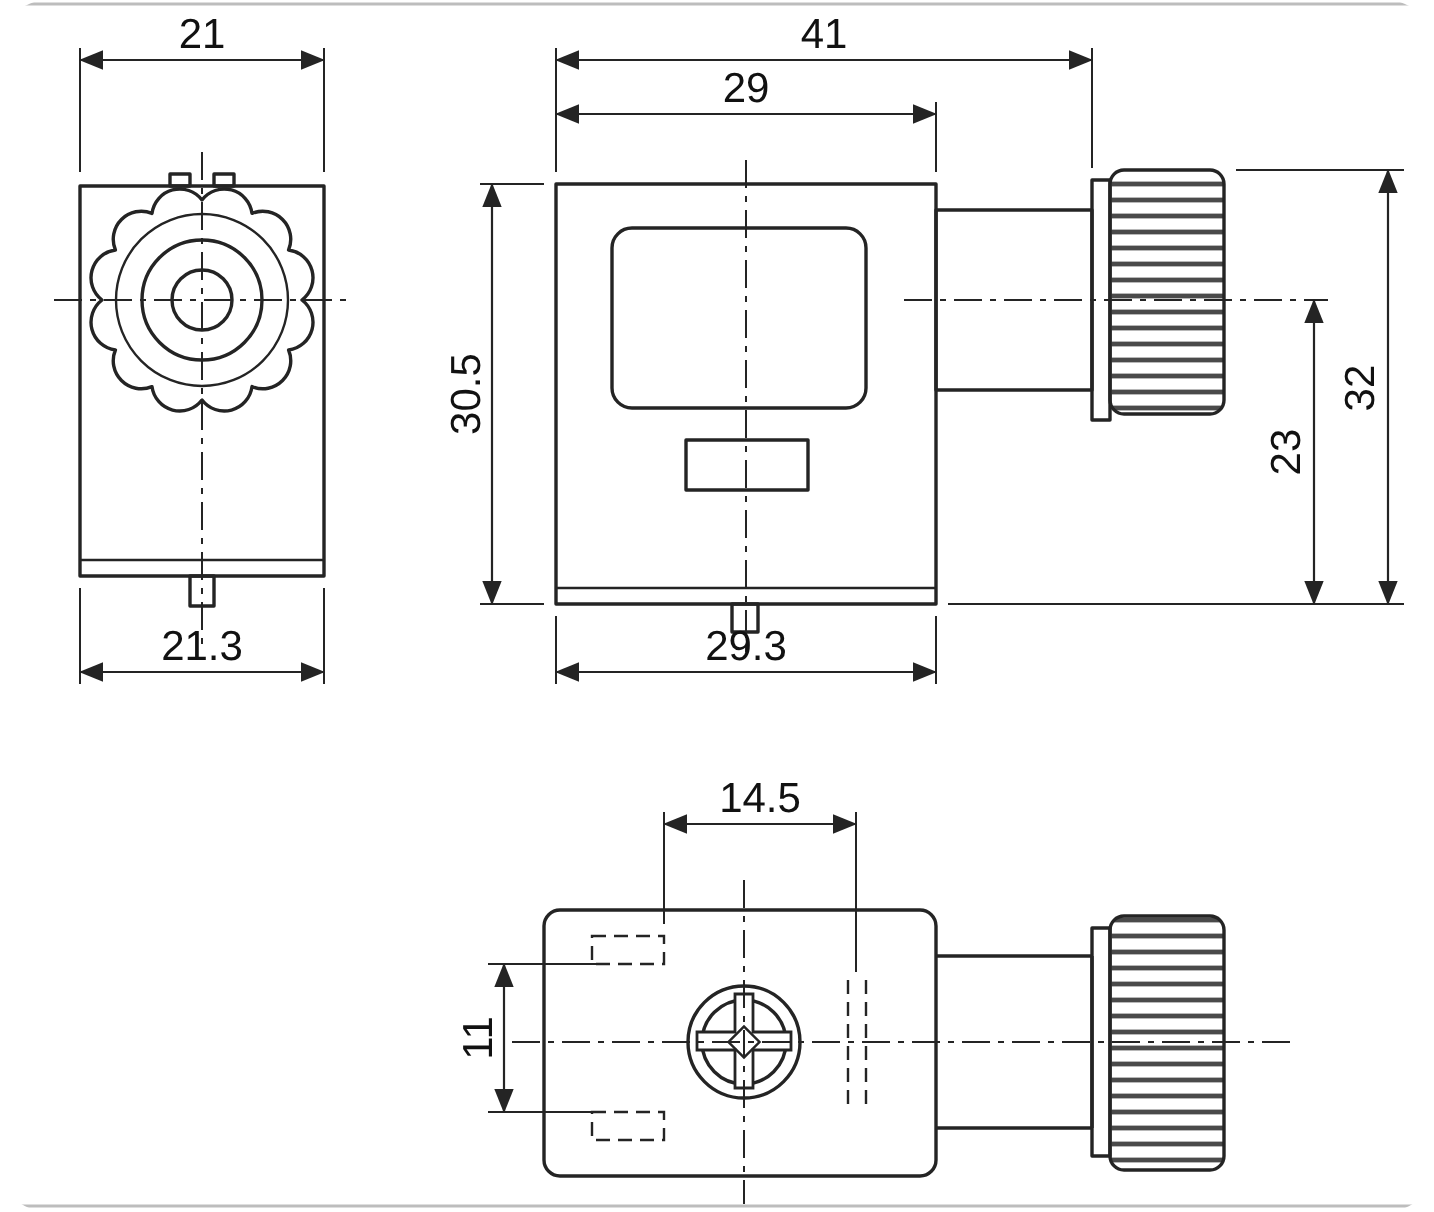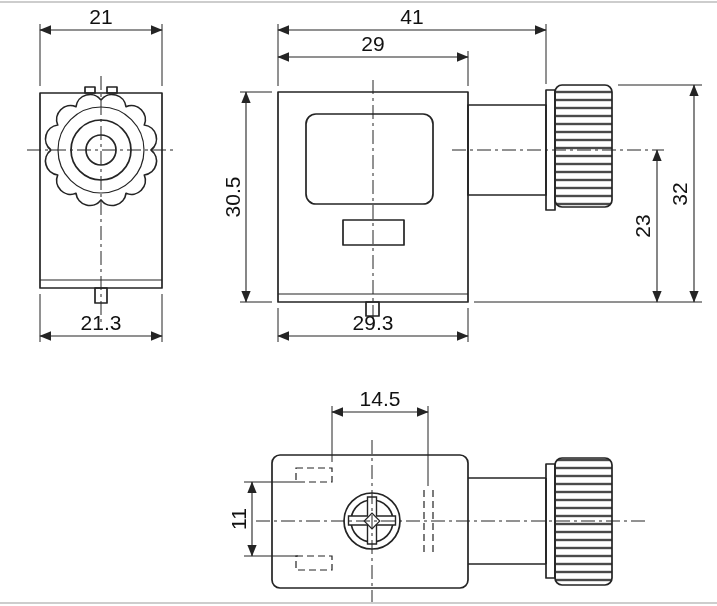--- a/index.html
+++ b/index.html
@@ -1,16 +1,16 @@
 <!DOCTYPE html>
 <html><head>
 <meta charset="utf-8">
 <style>
   html,body{margin:0;padding:0;background:#ffffff;}
-  .stage{position:relative;width:717px;height:606px;background:#ffffff;overflow:hidden;}
+  .stage{position:relative;width:717px;height:606px;background:#ffffff;overflow:hidden;border-radius:24px;}
   
   .o   {fill:none;stroke:#242424;stroke-width:1.7;stroke-linejoin:round;}
   .t   {fill:none;stroke:#242424;stroke-width:1.2;}
   .d   {fill:none;stroke:#242424;stroke-width:1.1;}
   .e   {fill:none;stroke:#242424;stroke-width:1;}
   .c   {fill:none;stroke:#242424;stroke-width:1;stroke-dasharray:14 4 3 4;}
   .hid {fill:none;stroke:#242424;stroke-width:1.2;stroke-dasharray:7 4;}
   .dtext{font-family:"Liberation Sans",sans-serif;font-size:21px;fill:#111111;}
   .edge{stroke:#bdbdbd;stroke-width:1.5;}
 </style>

